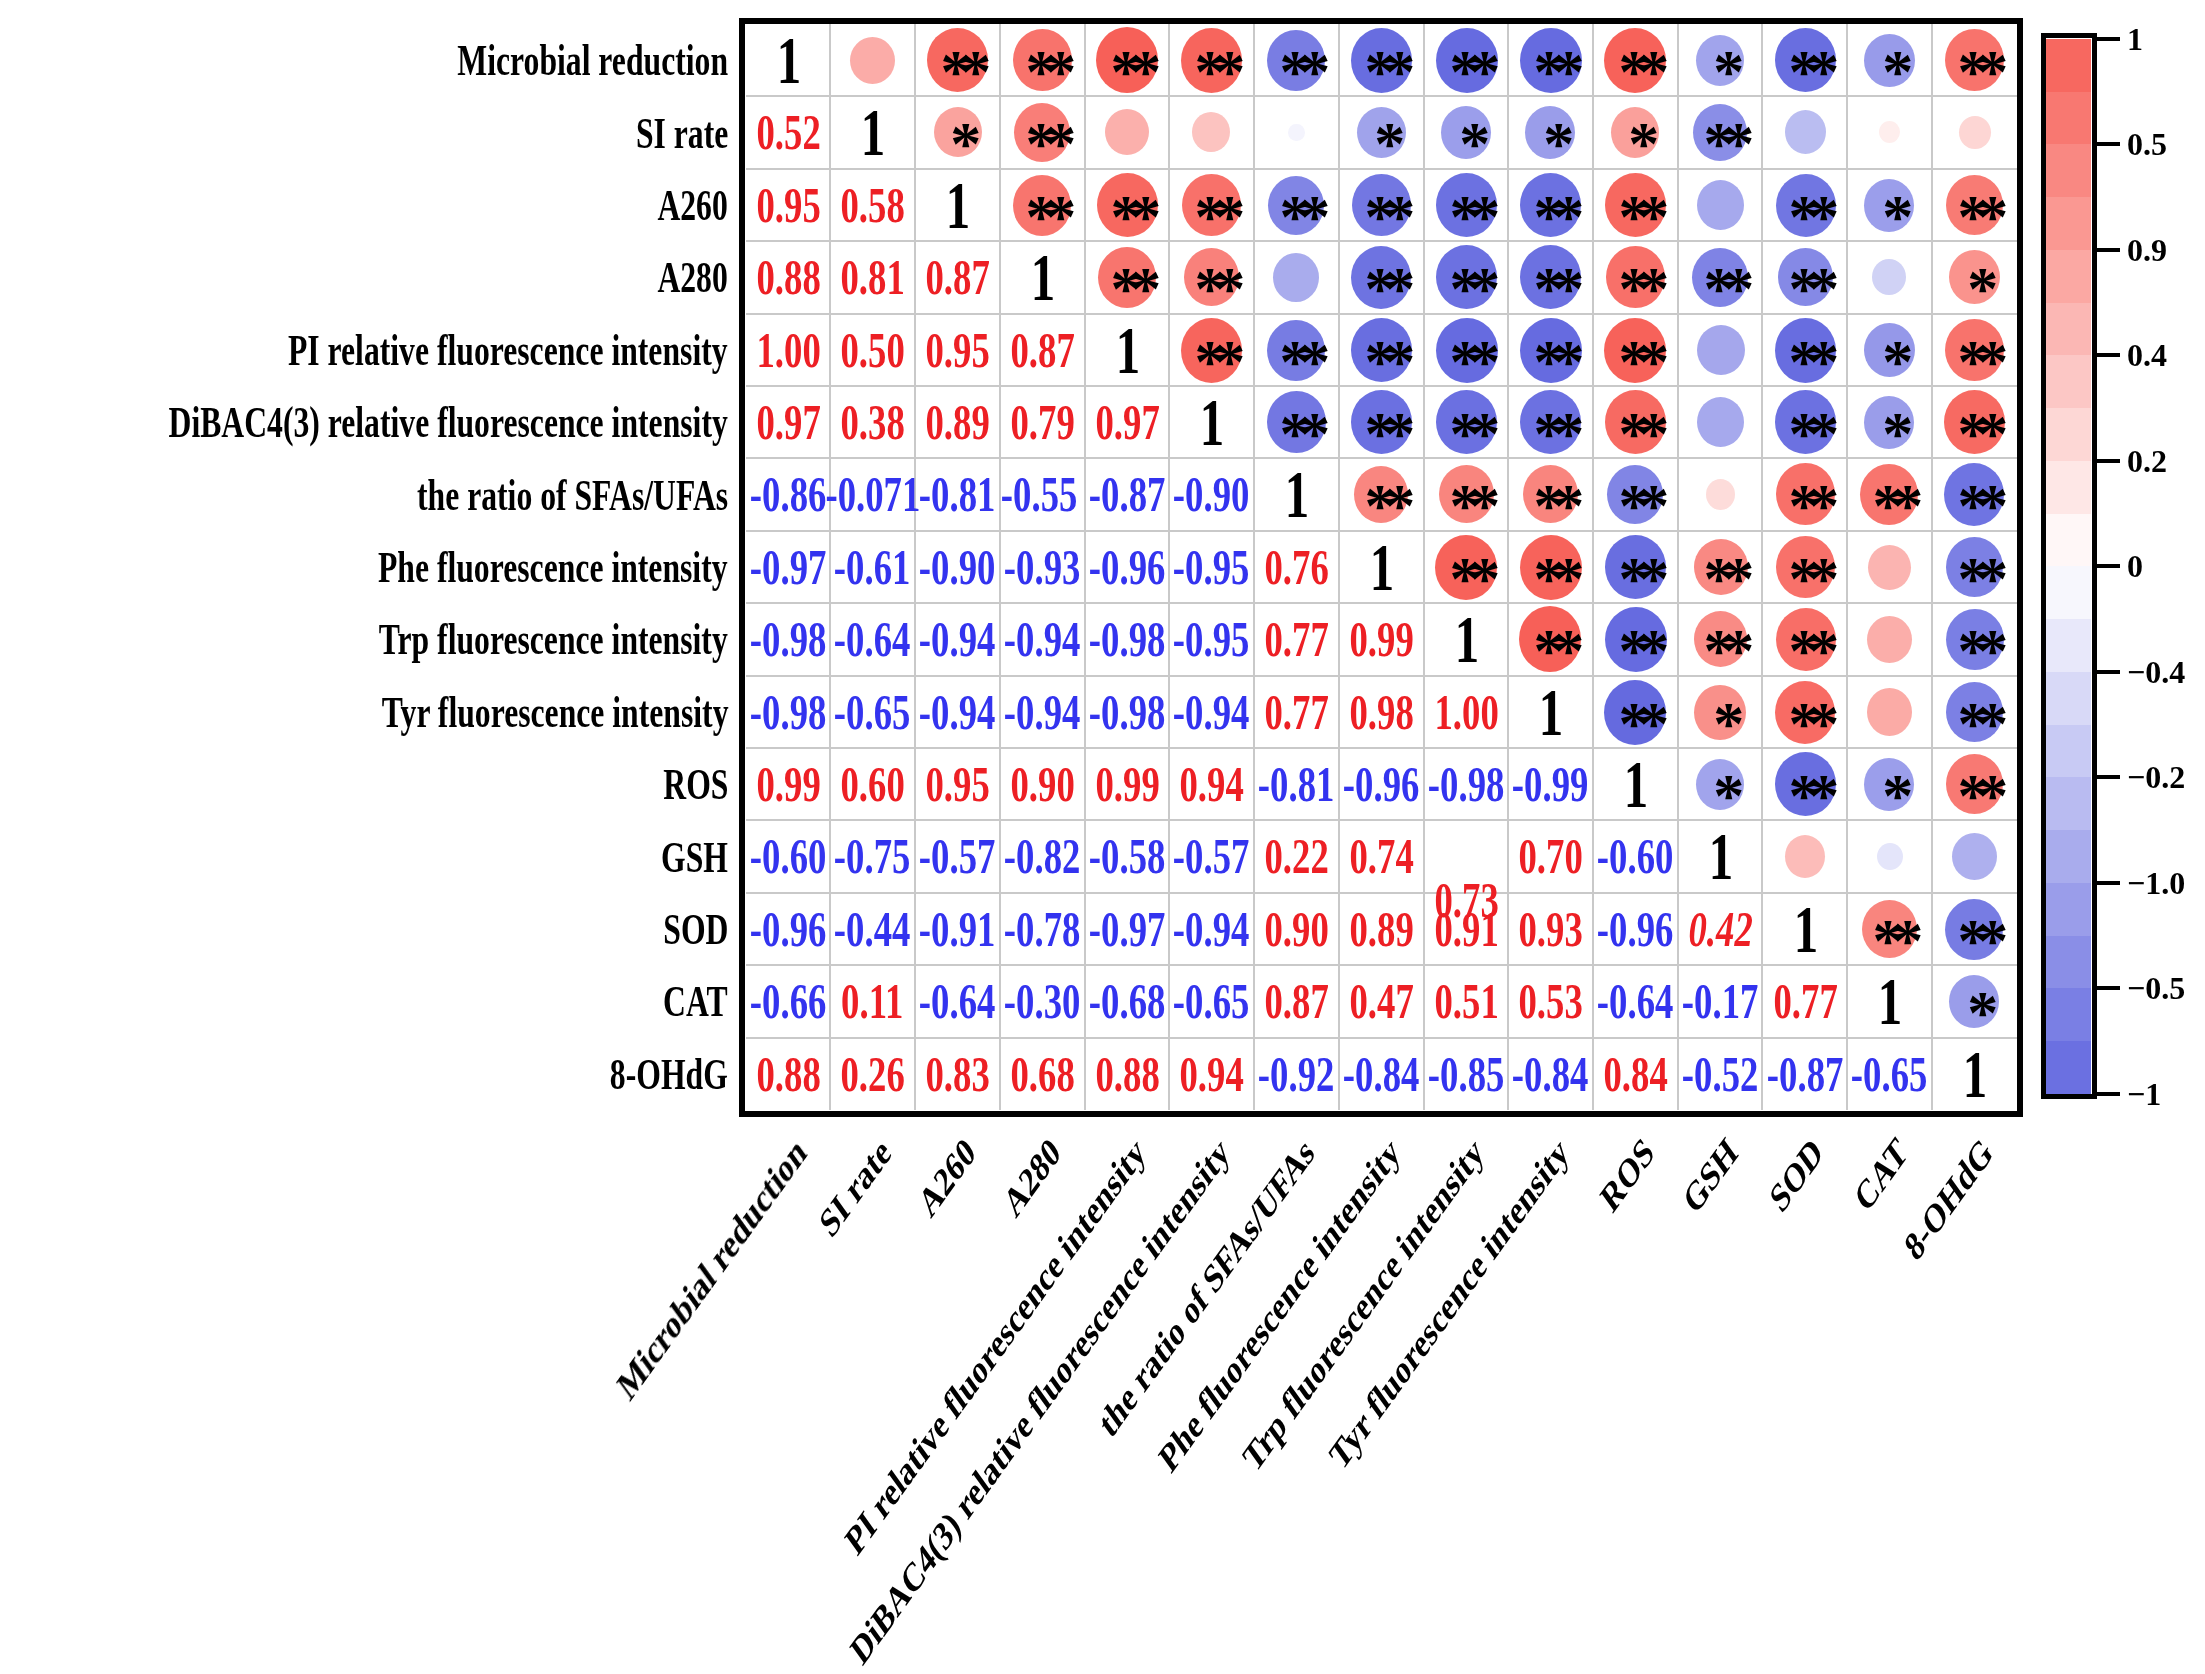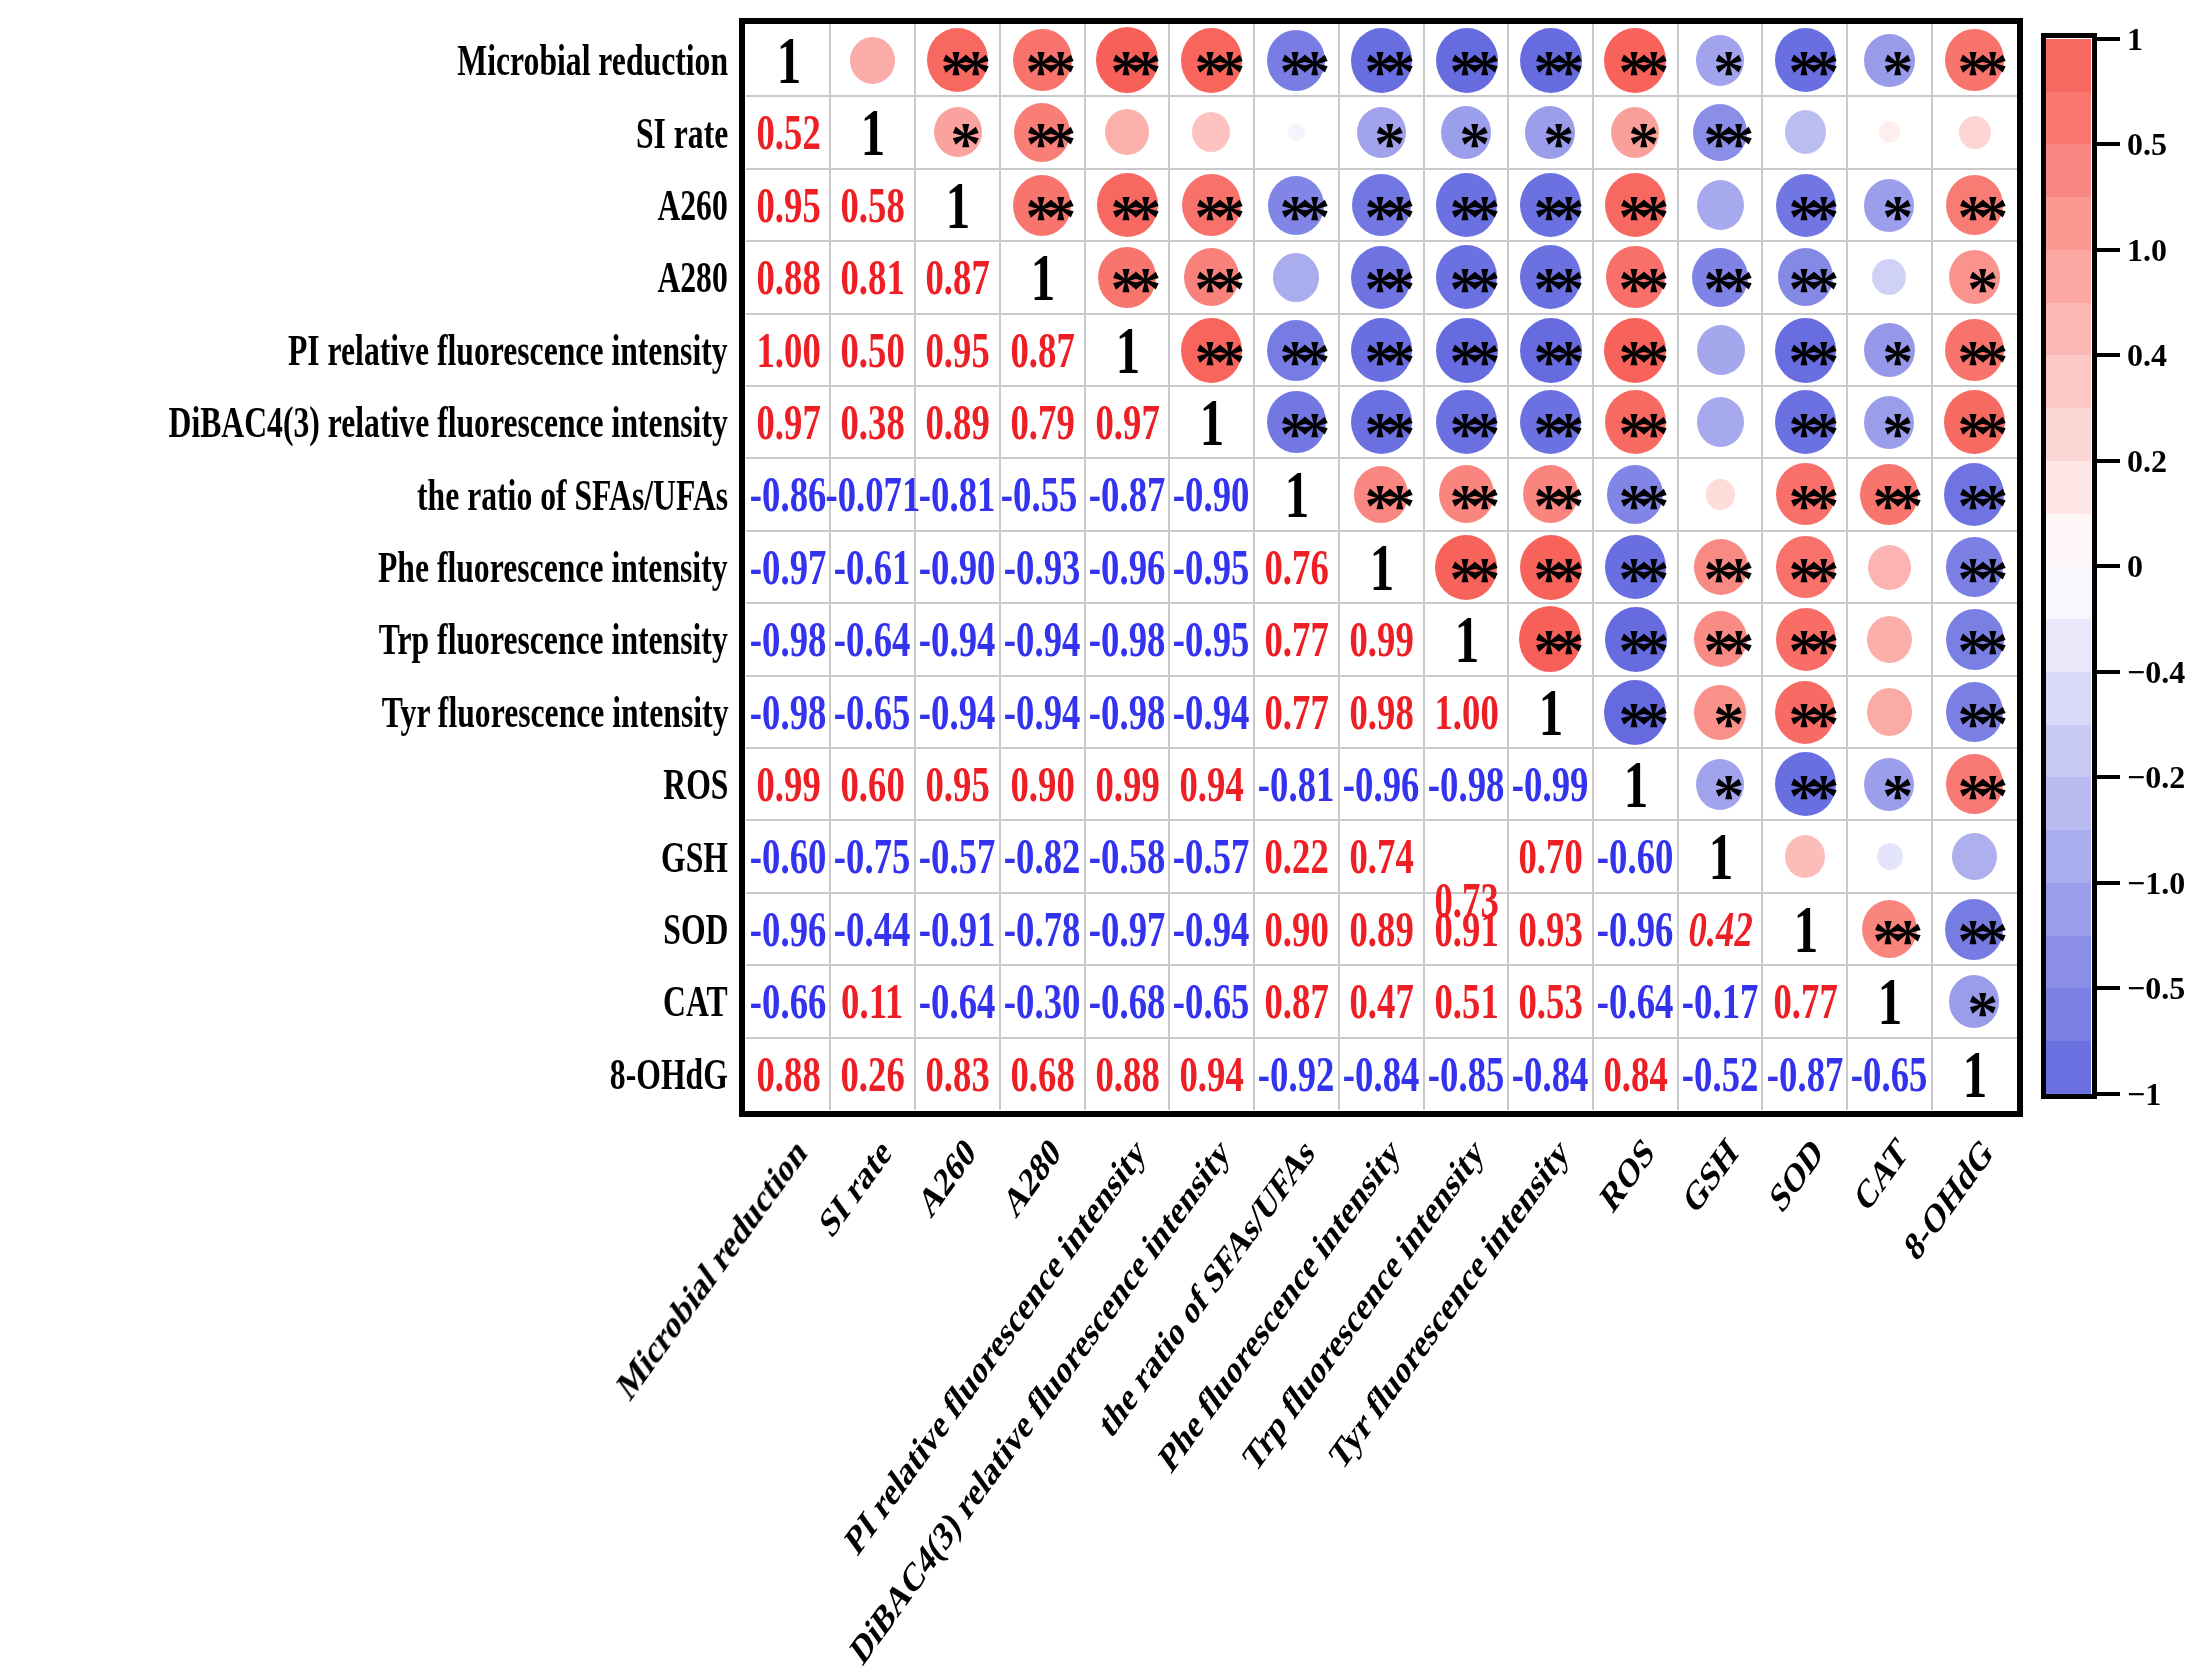--- a/index.html
+++ b/index.html
@@ -1165,21 +1165,21 @@
       <div class="cbar-step" style="top: 897px; height: 53px; background: rgb(138, 142, 231);"></div>
       <div class="cbar-step" style="top: 949px; height: 53px; background: rgb(122, 127, 228);"></div>
       <div class="cbar-step" style="top: 1002px; height: 53px; background: rgb(107, 112, 225);"></div>
     </div>
   <div id="cbar-ticks">
       <div class="cbar-tick" style="left: 2097px; top: 37px; width: 22.6px; height: 4.2px;"></div>
       <div class="cbar-lab" style="left: 2127px; top: 39px;">1</div>
       <div class="cbar-tick" style="left: 2097px; top: 142px; width: 22.6px; height: 4.2px;"></div>
       <div class="cbar-lab" style="left: 2127px; top: 144px;">0.5</div>
       <div class="cbar-tick" style="left: 2097px; top: 248px; width: 22.6px; height: 4.2px;"></div>
-      <div class="cbar-lab" style="left: 2127px; top: 250px;">1.0</div>
+      <div class="cbar-lab" style="left: 2127px; top: 250px;">0.9</div>
       <div class="cbar-tick" style="left: 2097px; top: 353px; width: 22.6px; height: 4.2px;"></div>
       <div class="cbar-lab" style="left: 2127px; top: 355px;">0.4</div>
       <div class="cbar-tick" style="left: 2097px; top: 459px; width: 22.6px; height: 4.2px;"></div>
       <div class="cbar-lab" style="left: 2127px; top: 461px;">0.2</div>
       <div class="cbar-tick" style="left: 2097px; top: 564px; width: 22.6px; height: 4.2px;"></div>
       <div class="cbar-lab" style="left: 2127px; top: 566px;">0</div>
       <div class="cbar-tick" style="left: 2097px; top: 670px; width: 22.6px; height: 4.2px;"></div>
       <div class="cbar-lab" style="left: 2127px; top: 672px;">−0.4</div>
       <div class="cbar-tick" style="left: 2097px; top: 775px; width: 22.6px; height: 4.2px;"></div>
       <div class="cbar-lab" style="left: 2127px; top: 777px;">−0.2</div>

